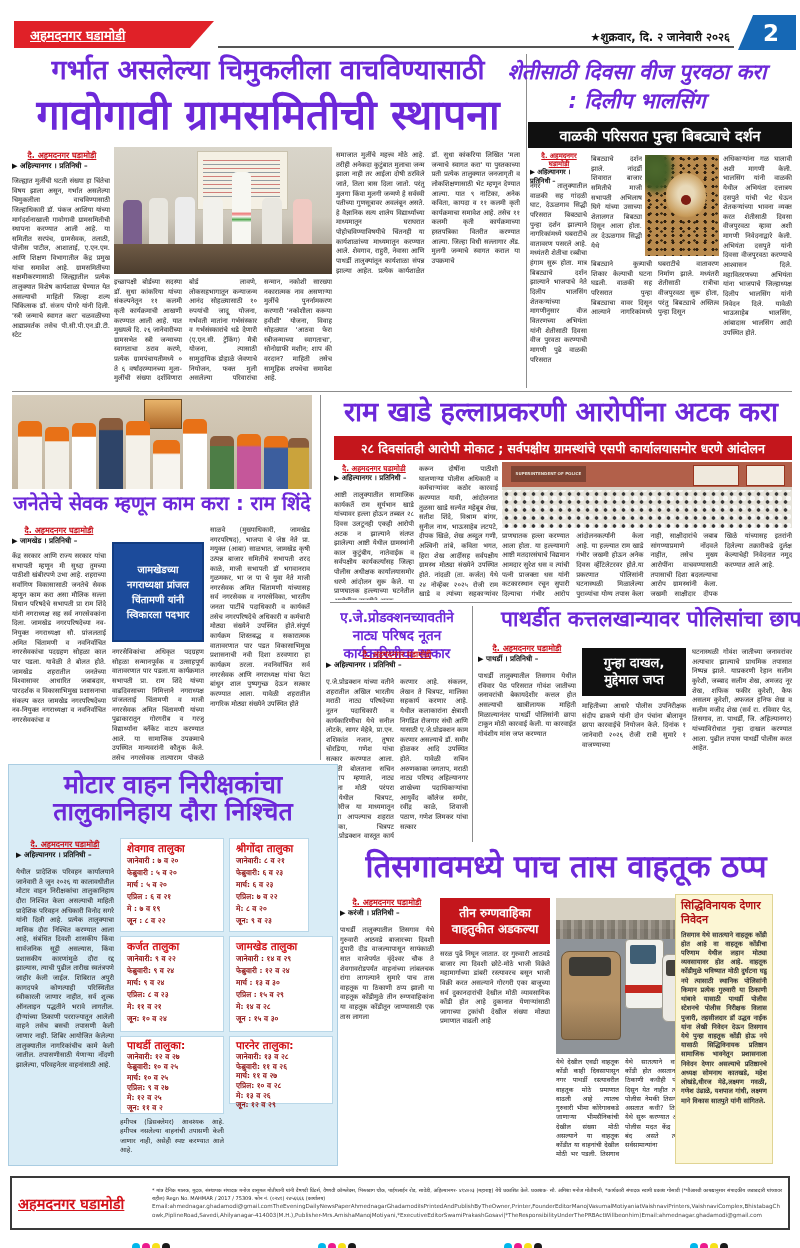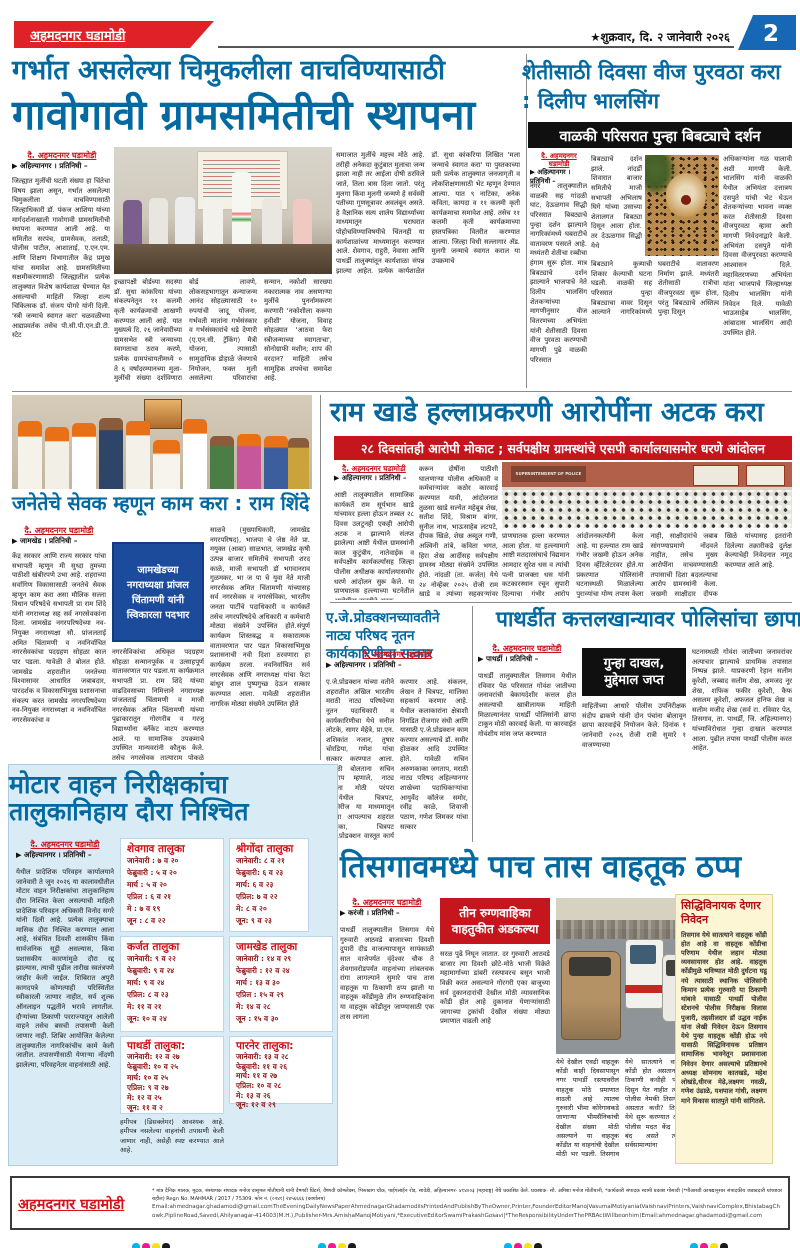--- a/index.html
+++ b/index.html
@@ -1,19 +1,19 @@
 <!DOCTYPE html>
 <html><head>
 <meta charset="utf-8">
 <style>
   html,body{margin:0;padding:0;background:#fff;}
   #canvas{position:relative;width:800px;height:1248px;background:#fff;overflow:hidden;
           font-family:"DejaVu Sans",sans-serif;color:#1a1a1a;}
   .abs{position:absolute;}
-  .hd{font-weight:bold;color:#0369a1;line-height:1.06;}
+  .hd{font-weight:bold;color:#6d28d9;text-align:center;line-height:1.06;}
   .paper{color:#c8111a;font-weight:bold;font-size:8px;text-align:center;line-height:1.2;text-decoration:underline;}
   .loc{font-size:7.2px;font-weight:bold;color:#111;line-height:1.3;}
   .bt{font-size:6.8px;line-height:1.42;text-align:justify;color:#222;overflow:hidden;}
   .c2{column-count:2;column-gap:7px;}
   .c3{column-count:3;column-gap:7px;}
   .c4{column-count:4;column-gap:7px;}
   .photo{overflow:hidden;}
   .rule{background:#8c8c8c;}
   .band{color:#fff;font-weight:bold;text-align:center;display:flex;align-items:center;justify-content:center;}
   .card{background:#fff;border:1px solid #b9d7e8;padding:3px 6px 4px;box-sizing:border-box;}
@@ -58,21 +58,21 @@
     <div class="fig" style="left:82%;bottom:24%;width:9%;height:35%;background:#f0c9c2;"></div>
     <div class="abs" style="left:0;bottom:0;width:100%;height:24%;background:linear-gradient(#6f5b46,#4c3d2e);"></div>
   </div>
 
   <div class="abs bt" style="left:12px;top:177px;width:98px;height:211px;">जिल्ह्यात मुलींची घटती संख्या हा चिंतेचा विषय झाला असून, गर्भात असलेल्या चिमुकलीला वाचविण्यासाठी जिल्हाधिकारी डॉ. पंकज आशिया यांच्या मार्गदर्शनाखाली गावोगावी ग्रामसमितीची स्थापना करण्यात आली आहे. या समितीत सरपंच, ग्रामसेवक, तलाठी, पोलीस पाटील, आशाताई, ए.एन.एम. आणि शिक्षण विभागातील केंद्र प्रमुख यांचा समावेश आहे. ग्रामसमितीच्या सक्षमीकरणासाठी जिल्ह्यातील प्रत्येक तालुक्यात विशेष कार्यशाळा घेण्यात येत असल्याची माहिती जिल्हा शल्य चिकित्सक डॉ. संजय पोगरे यांनी दिली. 'स्त्री जन्माचे स्वागत करा' चळवळीच्या आद्यप्रवर्तक तसेच पी.सी.पी.एन.डी.टी. स्टेट</div>
   <div class="abs bt c3" style="left:114px;top:278px;width:218px;height:110px;">इच्छापक्षी बोर्डच्या सदस्या डॉ. सुधा कांकरिया यांच्या संकल्पनेतून ११ कलमी कृती कार्यक्रमाची आखणी करण्यात आली आहे. यात मुख्यत्वे दि. २६ जानेवारीच्या ग्रामसभेत स्त्री जन्माच्या स्वागताचा ठराव करणे, प्रत्येक ग्रामपंचायतीमध्ये ० ते ६ वर्षांदरम्यानच्या मुला-मुलींची संख्या दर्शविणारा बोर्ड लावणे, लोकसहभागातून कन्याजन्म आनंद सोहळ्यासाठी १० रुपयांची जादू योजना, गर्भवती मातांना गर्भसंस्कार व गर्भसंस्कारांचे धडे देणारी (ए.एन.सी. ट्रॅकिंग) मैत्री योजना, त्यासाठी सामुदायिक डोहाळे जेवणाचे नियोजन, फक्त मुली असलेल्या परिवारांचा सन्मान, नकोशी सारख्या नकारात्मक नाव असणाऱ्या मुलींचे पुनर्नामकरण करणारी 'नकोशीला करूया हवीशी' योजना, विवाह सोहळ्यात 'आठवा फेरा स्त्रीजन्माच्या स्वागताचा', सोनोग्राफी मशीन; शाप की वरदान? माहिती तसेच सामूहिक शपथेचा समावेश आहे.</div>
   <div class="abs bt c2" style="left:336px;top:151px;width:184px;height:237px;">समाजात मुलींचे महत्त्व मोठे आहे. तरीही अनेकदा कुटुंबात मुलाचा जन्म झाला नाही तर आईला दोषी ठरविले जाते, तिला त्रास दिला जातो. परंतु मुलगा किंवा मुलगी जन्मणे हे सर्वस्वी पतीच्या गुणसूत्रावर अवलंबून असते. हे वैज्ञानिक सत्य शालेय विद्यार्थ्यांच्या माध्यमातून घराघरात पोहोचविण्याविषयीचे चिंतनही या कार्यशाळांच्या माध्यमातून करण्यात आले. शेवगाव, राहुरी, नेवासा आणि पाथर्डी तालुक्यांतून कार्यशाळा संपन्न झाल्या आहेत. प्रत्येक कार्यशाळेत डॉ. सुधा कांकरिया लिखित 'मला जन्माचे स्वागत करा' या पुस्तकाच्या प्रती प्रत्येक तालुक्यात जनजागृती व लोकशिक्षणासाठी भेट म्हणून देण्यात आल्या. यात ९ नाटिका, अनेक कविता, कायदा व ११ कलमी कृती कार्यक्रमाचा समावेश आहे. तसेच ११ कलमी कृती कार्यक्रमाच्या हस्तपत्रिका वितरीत करण्यात आल्या. जिल्हा विधी सल्लागार ॲड. मुलगी जन्माचे स्वागत कराल या उपक्रमाचे</div>
 
   <div class="abs rule" style="left:526px;top:54px;width:1px;height:334px;"></div>
 
-  <div class="abs hd" style="left:522px;top:58px;width:262px;font-size:21px;line-height:1.4;">शेतीसाठी दिवसा वीज पुरवठा करा : दिलीप भालसिंग</div>
+  <div class="abs hd" style="left:506px;top:58px;width:262px;font-size:21px;line-height:1.4;font-style:italic;">शेतीसाठी दिवसा वीज पुरवठा करा : दिलीप भालसिंग</div>
   <div class="abs band" style="left:528px;top:122px;width:264px;height:26px;background:#101010;font-size:14.5px;">वाळकी परिसरात पुन्हा बिबट्याचे दर्शन</div>
 
   <div class="abs" style="left:530px;top:152px;width:58px;">
     <div class="paper" style="font-size:6.8px;">दै. अहमदनगर घडामोडी</div>
     <div class="loc" style="font-size:6.5px;">▶ अहिल्यानगर । प्रतिनिधी –</div>
   </div>
   <div class="abs bt" style="left:530px;top:182px;width:57px;height:206px;">नगर तालुक्यातील वाळकी सह गांदळी घाट, देऊळगाव सिद्धी परिसरात बिबट्याचे पुन्हा दर्शन झाल्याने नागरिकांमध्ये घबराटीचे वातावरण पसरले आहे. मध्यंतरी शेतीचा रब्बीचा हंगाम सुरू होता. मात्र बिबट्याचे दर्शन झाल्याने भाजपाचे नेते दिलीप भालसिंग शेतकऱ्यांच्या मागणीनुसार वीज वितरणच्या अभियंता यांनी शेतीसाठी दिवसा वीज पुरवठा करण्याची मागणी पुढे वाळकी परिसरात</div>
   <div class="abs bt" style="left:591px;top:155px;width:51px;height:102px;">बिबट्याचे दर्शन झाले. नांदर्डी शिवारात बाजार समितीचे माजी सभापती अभिलाष घिगे यांच्या उसाच्या शेतालगत बिबट्या दिसून आला होता. तर देऊळगाव सिद्धी येथे</div>
 
   <div class="abs photo" style="left:645px;top:155px;width:74px;height:101px;

